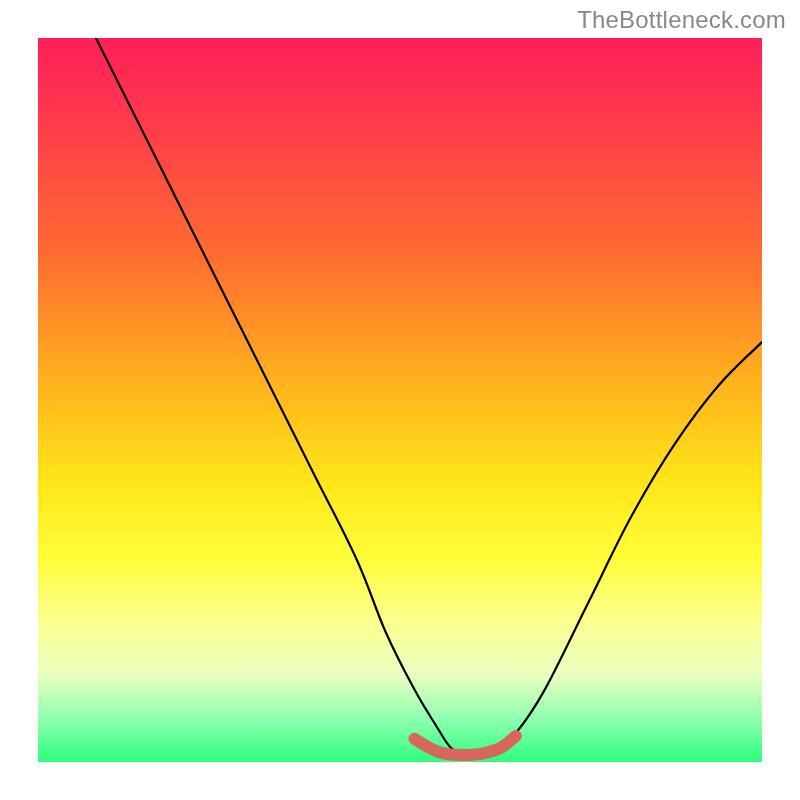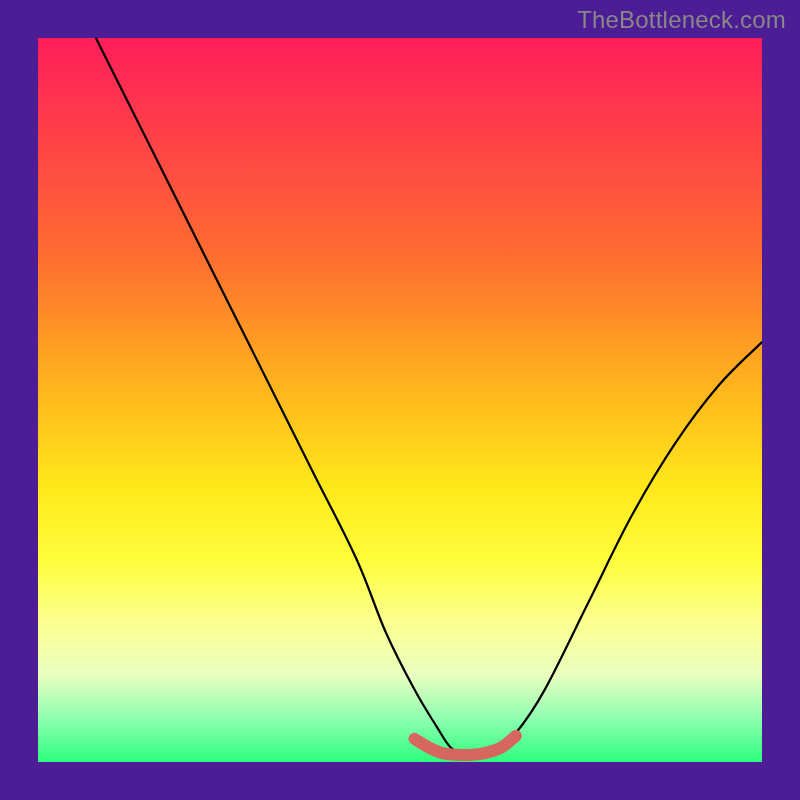--- a/index.html
+++ b/index.html
@@ -8,21 +8,21 @@
     width: 800px;
     height: 800px;
     background: #000;
     overflow: hidden;
     font-family: -apple-system, Helvetica, Arial, sans-serif;
   }
   .frame {
     position: relative;
     width: 800px;
     height: 800px;
-    background: #4c1d95;
+    background: #ffffff;
   }
   .plot-container {
     position: absolute;
     left: 38px;
     top: 38px;
     width: 724px;
     height: 724px;
     overflow: hidden;
   }
   .gradient-bg {

